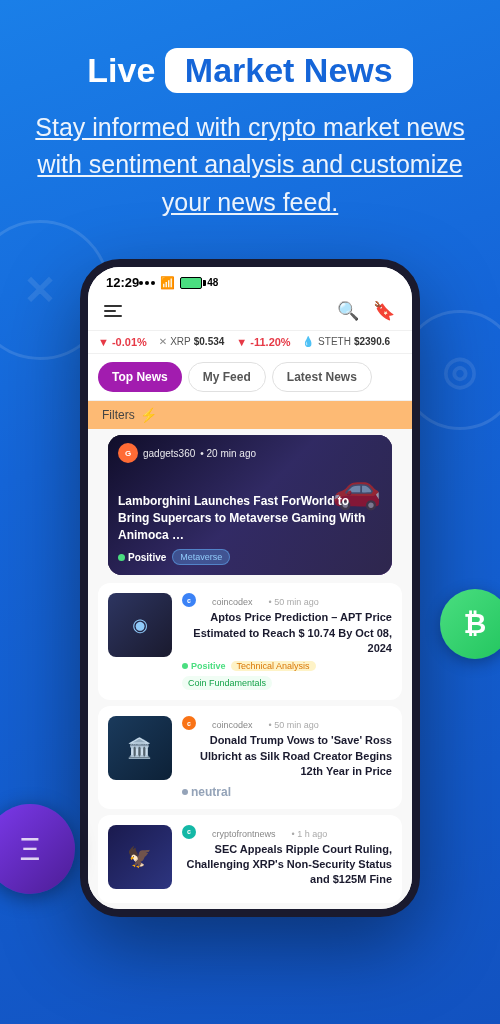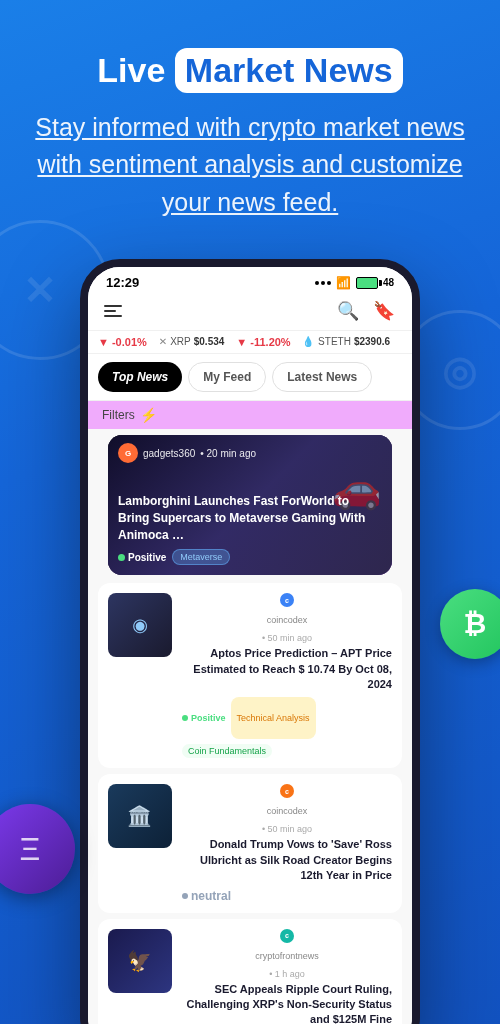--- a/index.html
+++ b/index.html
@@ -54,21 +54,21 @@
       font-weight: 800;
       color: #fff;
       line-height: 1.2;
       margin-bottom: 16px;
     }
 
     .headline-highlight {
       background: #fff;
       color: #1565d8;
       border-radius: 12px;
-      padding: 2px 10px;
+      padding: 2px 20px;
       display: inline-block;
     }
 
     .subtitle {
       font-size: 25px;
       color: rgba(255,255,255,0.92);
       line-height: 1.5;
       padding: 0 24px;
       font-weight: 400;
       text-decoration: underline;
@@ -90,21 +90,21 @@
       box-shadow: 0 30px 80px rgba(0,0,0,0.4);
       overflow: hidden;
       border: 8px solid #1a1a2e;
       position: relative;
     }
 
     
     .status-bar {
       background: #fff;
       display: flex;
-      justify-content: space-between;
+      justify-content: flex-start;
       align-items: center;
       padding: 8px 18px 4px;
       font-size: 13px;
       font-weight: 600;
       color: #000;
     }
 
     .status-right {
       display: flex;
       align-items: center;
@@ -181,34 +181,33 @@
     .tab {
       padding: 7px 14px;
       border-radius: 20px;
       font-size: 12px;
       font-weight: 600;
       cursor: pointer;
       border: none;
     }
 
     .tab-active {
-      background: #000000;
+      background: #a21caf;
       color: #fff;
-      font-style: italic;
     }
 
     .tab-inactive {
       background: transparent;
       color: #555;
       border: 1px solid #e0e0e0;
     }
 
     
     .filters-row {
-      background: #f0abfc;
+      background: #fdba74;
       padding: 6px 14px;
       display: flex;
       align-items: center;
       gap: 6px;
       font-size: 12px;
       color: #444;
       font-weight: 500;
     }
 
     
@@ -329,24 +328,23 @@
       background: linear-gradient(135deg, #2d3561, #1a1a2e);
     }
 
     .news-body {
       flex: 1;
       min-width: 0;
     }
 
     .news-source-row {
       display: flex;
-      align-items: center;
-      gap: 8px;
+      align-items: flex-end;
+      gap: 16px;
       margin-bottom: 3px;
-      flex-direction: column;
     }
 
     .source-icon {
       width: 14px; height: 14px;
       border-radius: 50%;
       background: #3b82f6;
       display: flex; align-items: center; justify-content: center;
       font-size: 7px;
       color: #fff;
       font-weight: bold;
@@ -410,21 +408,21 @@
     .sentiment-dot-gray {
       width: 6px; height: 6px;
       border-radius: 50%;
       background: #94a3b8;
     }
 
     .tag-technical {
       background: #fef3c7;
       color: #d97706;
       font-size: 9px;
-      padding: 16px 6px;
+      padding: 0 6px;
       border-radius: 8px;
       font-weight: 500;
     }
 
     .tag-coin {
       background: #f0fdf4;
       color: #16a34a;
       font-size: 9px;
       padding: 2px 6px;
       border-radius: 8px;

